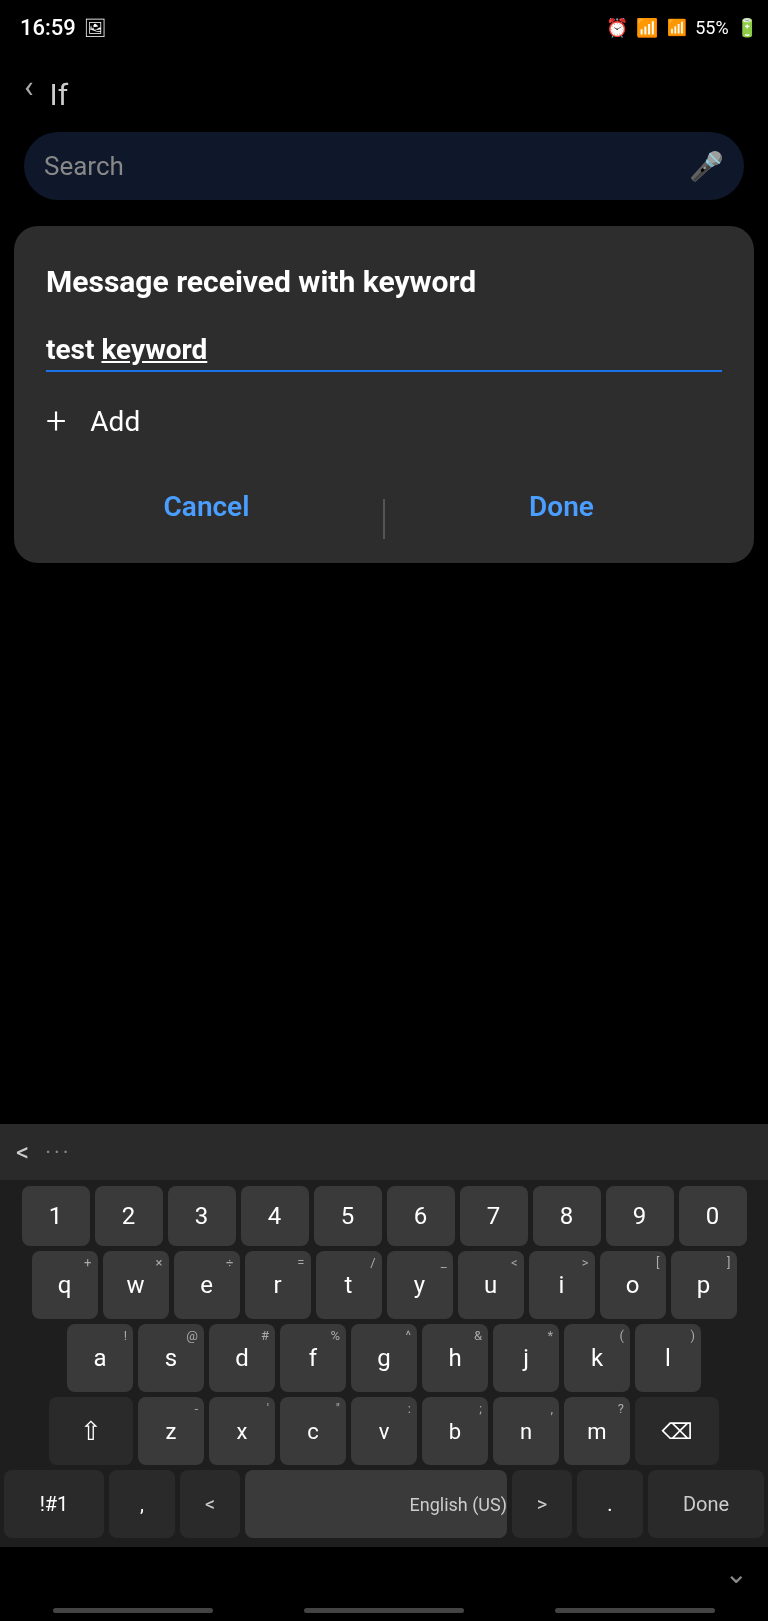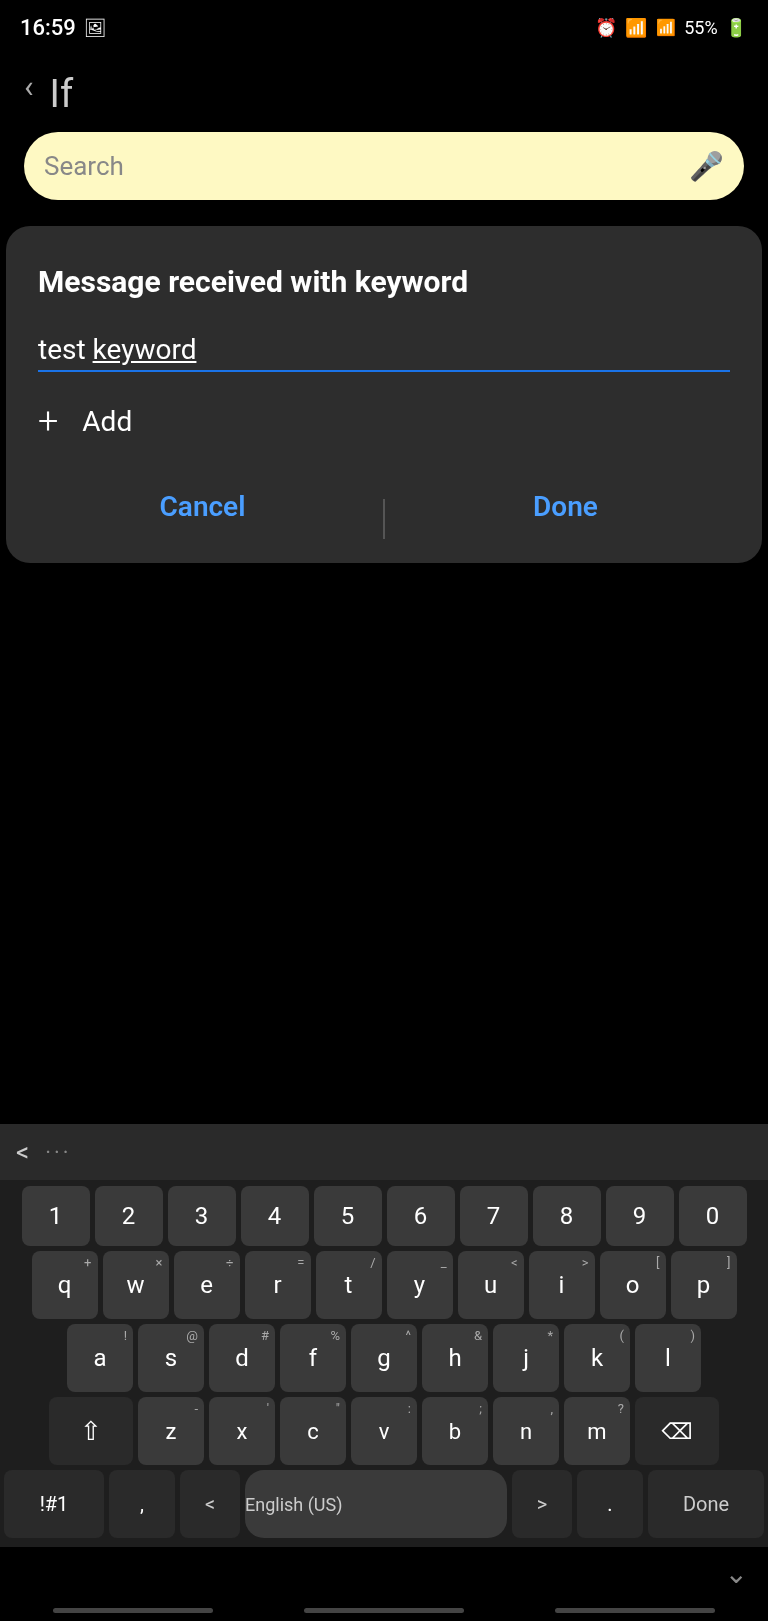--- a/index.html
+++ b/index.html
@@ -12,21 +12,21 @@
       color: #fff;
       overflow: hidden;
       position: relative;
     }
 
     
     .status-bar {
       display: flex;
       justify-content: space-between;
       align-items: center;
-      padding: 8px 20px 4px 20px;
+      padding: 8px 9px 4px 20px;
       height: 50px;
     }
     .status-left {
       display: flex;
       align-items: center;
       gap: 8px;
       font-size: 22px;
       font-weight: 500;
       color: #fff;
     }
@@ -45,71 +45,72 @@
       padding: 12px 24px;
       gap: 16px;
       height: 72px;
     }
     .header-back {
       font-size: 32px;
       color: #aaa;
       cursor: pointer;
     }
     .header-title {
-      font-size: 38px;
+      font-size: 30px;
       color: #ccc;
       font-weight: 400;
       margin-top: 16px;
     }
 
     
     .search-container {
       padding: 10px 16px;
       margin: 0 8px 16px 8px;
     }
     .search-bar {
-      background: #fef9c3;
+      background: #0f172a;
       border-radius: 40px;
       display: flex;
       align-items: center;
       padding: 16px 20px;
       height: 68px;
     }
     .search-placeholder {
       flex: 1;
       font-size: 26px;
       color: #888;
     }
     .mic-icon {
       font-size: 28px;
       color: #888;
     }
 
     
     .dialog {
       background: #2d2d2d;
       border-radius: 24px;
-      margin: 0 6px;
+      margin: 0 14px;
       padding: 36px 32px 24px 32px;
     }
     .dialog-title {
       font-size: 30px;
       font-weight: 700;
       color: #fff;
       margin-bottom: 32px;
       line-height: 1.3;
     }
     .keyword-input-wrapper {
       border-bottom: 2px solid #1a73e8;
       margin-bottom: 28px;
       padding-bottom: 4px;
     }
     .keyword-text {
       font-size: 28px;
       color: #fff;
+      font-weight: bold;
     }
     .keyword-underline {
       text-decoration: underline;
     }
     .add-row {
       display: flex;
       align-items: center;
       gap: 24px;
       margin-bottom: 32px;
     }
@@ -506,21 +507,21 @@
     </div>
 
     <div class="key-row key-fn-row">
       <div class="key key-sym">
           <span>!#1</span>
         </div>
       <div class="key key-comma">
           <span>,</span>
         </div>
       <div class="key key-fn-back" style="width:60px;height:68px;background:#2a2a2a;border-radius:8px;display:flex;align-items:center;justify-content:center;font-size:20px;color:#ccc;">&lt;</div>
-      <div class="key key-space" style="display:flex;align-items:flex-start;justify-content:center;border-radius:19px;">
+      <div class="key key-space" style="display:flex;align-items:flex-end;justify-content:center;">
         <span style="font-size:18px;color:#ccc;">English (US)</span>
       </div>
       <div class="key key-fn-fwd" style="width:60px;height:68px;background:#2a2a2a;border-radius:8px;display:flex;align-items:center;justify-content:center;font-size:20px;color:#ccc;">&gt;</div>
       <div class="key key-period">
           <span>.</span>
         </div>
       <div class="key key-done" style="width:116px;height:68px;background:#2a2a2a;border-radius:8px;display:flex;align-items:center;justify-content:center;font-size:20px;color:#ccc;">
         <span>Done</span>
       </div>
     </div>

